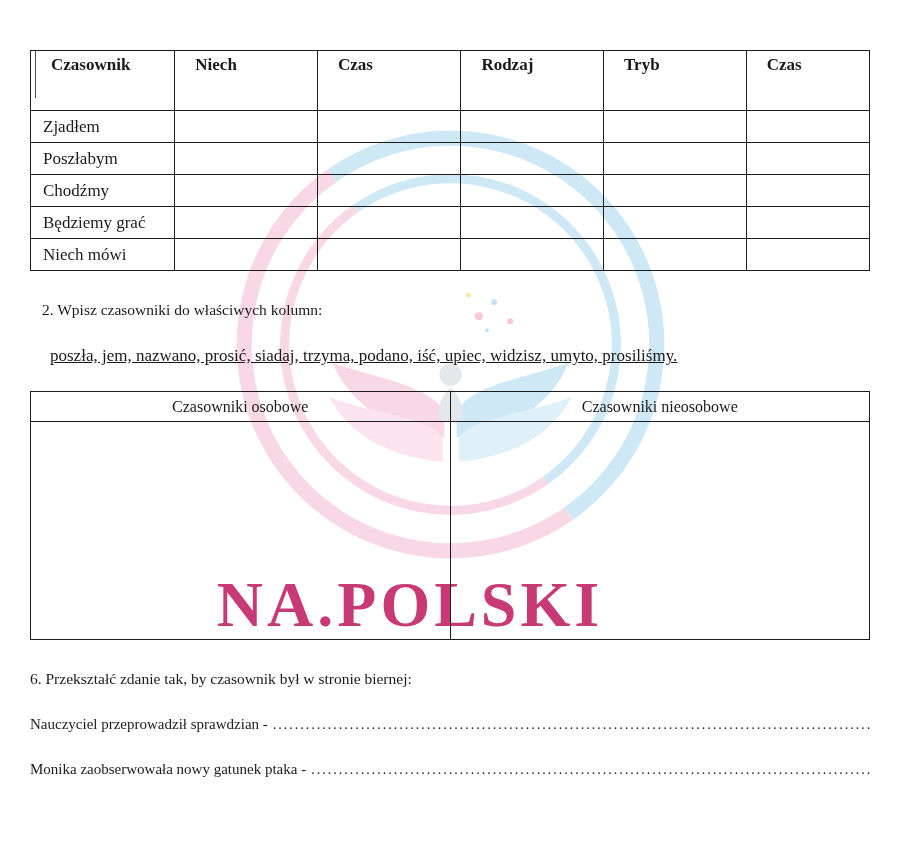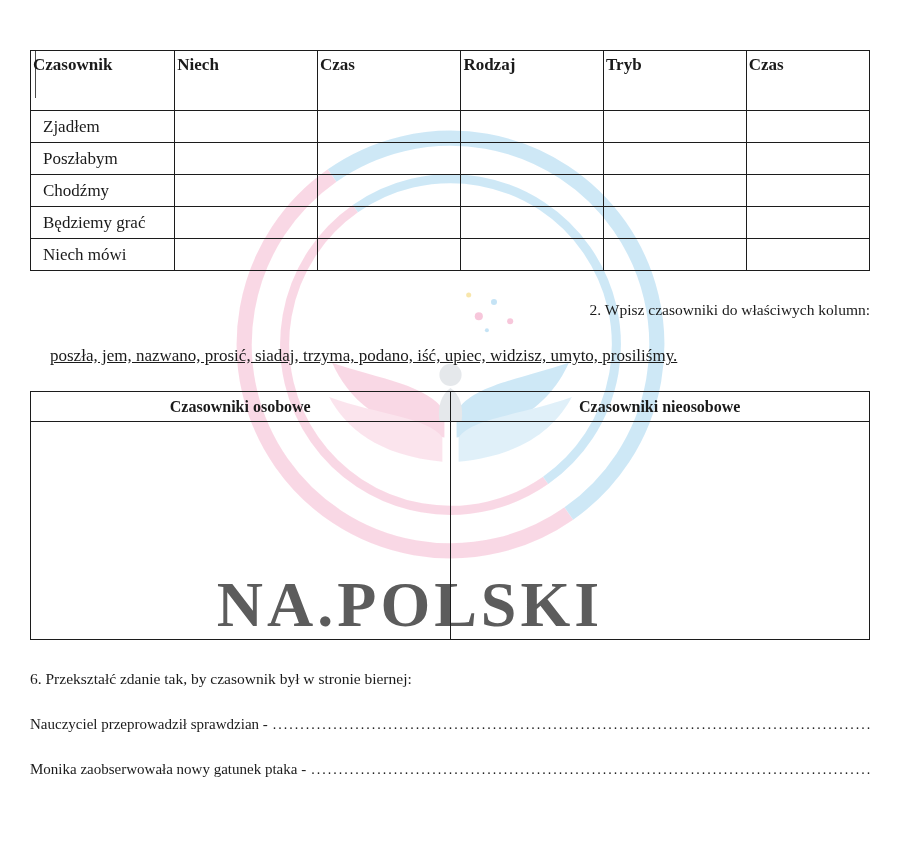--- a/index.html
+++ b/index.html
@@ -13,44 +13,44 @@
   }
   .page{position:relative;width:900px;height:850px;}
 
   
   .watermark{position:absolute;inset:0;z-index:0;pointer-events:none;}
   .wm-logo{position:absolute;left:228px;top:72px;opacity:.5;}
   .wm-text{
     position:absolute;left:0;top:518px;width:820px;
     text-align:center;
     font-weight:bold;font-size:64px;letter-spacing:4px;
-    color:#404040;opacity:.85;
+    color:#be185d;opacity:.85;
   }
 
   
   .content{position:relative;z-index:1;padding:0 30px;}
   .edge-tick{position:absolute;width:1px;background:#4a4a4a;}
   .tick-top{left:35px;top:0;height:48px;}
 
   table{border-collapse:collapse;width:840px;background:transparent;}
   th,td{border:1px solid #1c1c1c;box-sizing:border-box;}
 
   .t1{margin-top:50px;}
   .t1 th{
     text-align:left;vertical-align:top;
     font-size:17px;font-weight:bold;
-    padding:4px 2px;height:60px;
+    padding:4px 20px;height:60px;
   }
   .t1 td{height:32px;padding:2px 12px;font-size:17px;}
 
-  .ex-title{margin:30px 0 0 12px;font-size:15.5px;text-align:right;}
+  .ex-title{margin:30px 0 0 12px;font-size:15.5px;}
   .word-list{margin:27px 0 0 20px;font-size:17px;text-decoration:underline;}
 
   .t2{margin-top:25px;}
-  .t2 th{font-size:16px;font-weight:bold;text-align:center;padding:5px;height:30px;}
+  .t2 th{font-size:16px;font-weight:normal;text-align:center;padding:5px;height:30px;}
   .t2 td{height:218px;vertical-align:top;}
 
   .ex3-title{margin:30px 0 0 0;font-size:15.5px;}
 
   .fill-line{
     margin-top:28px;display:flex;align-items:baseline;
     font-size:15px;white-space:nowrap;
   }
   .fill-line .label{flex:0 0 auto;}
   .fill-line .dots{

